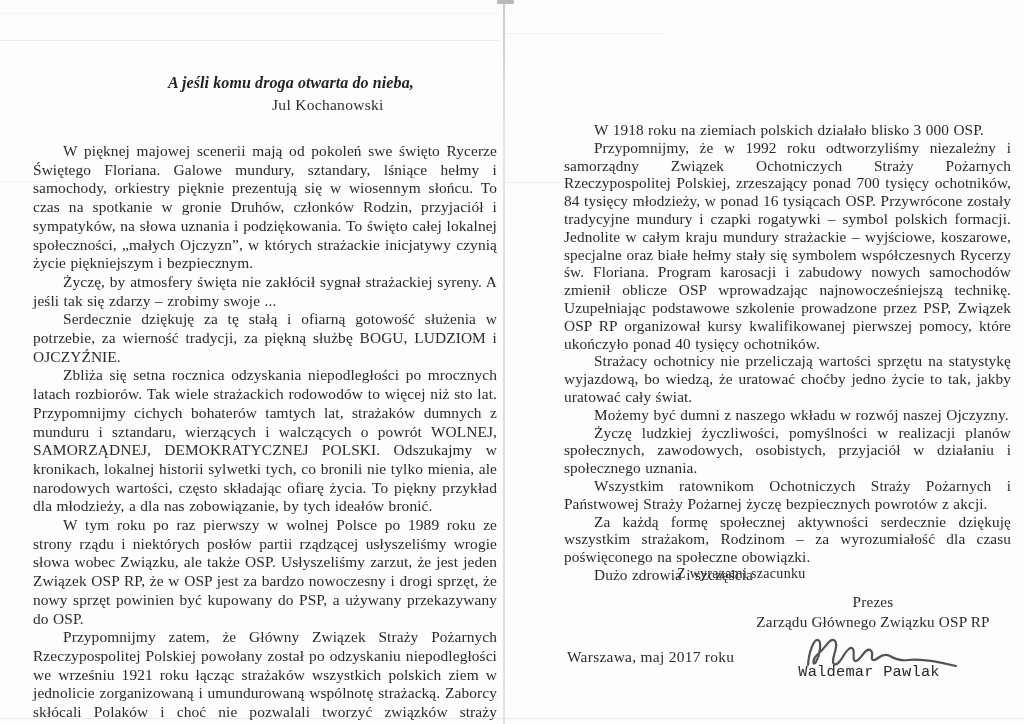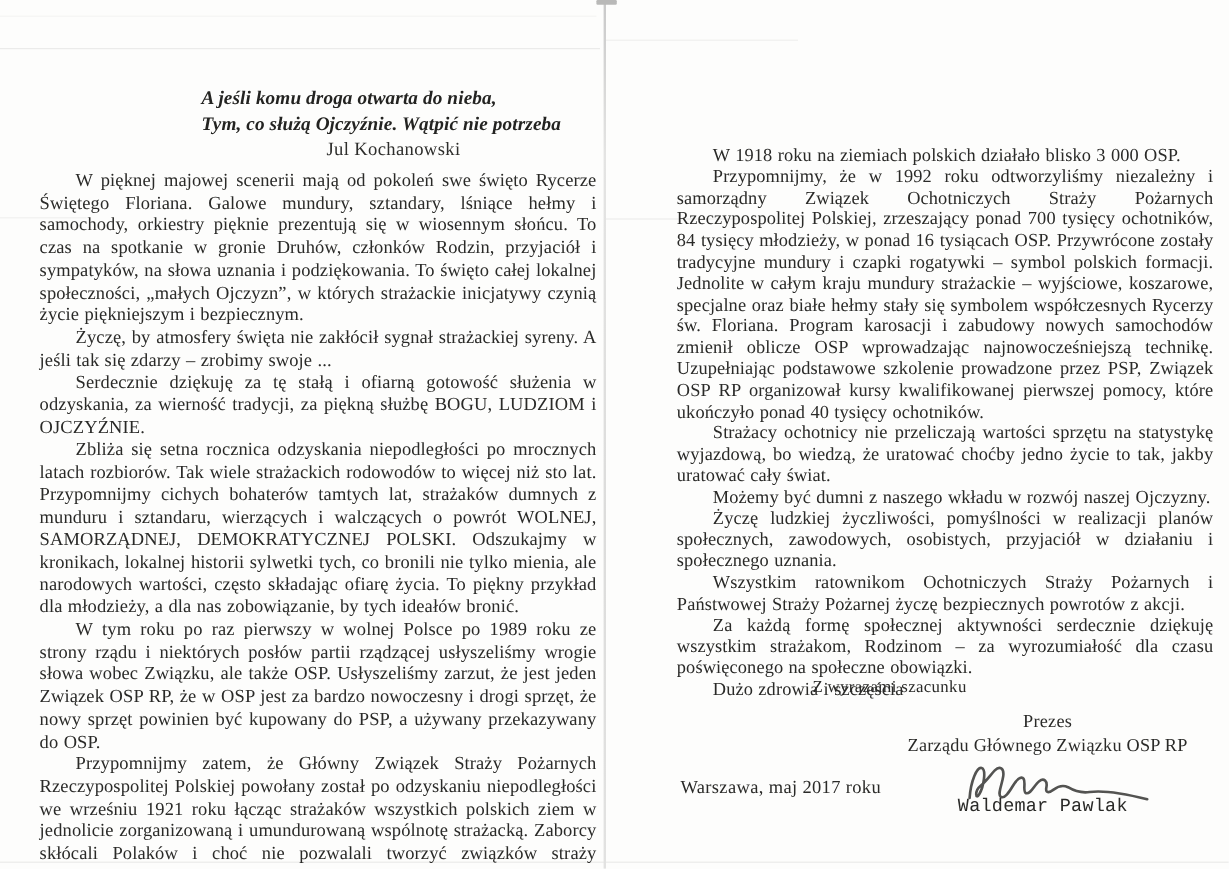--- a/index.html
+++ b/index.html
@@ -70,27 +70,26 @@
   <div class="hline hl-c"></div>
   <div class="hline hl-d"></div>
   <div class="hline hl-e"></div>
   <div class="hline hl-f"></div>
   <div class="gutter"></div>
   <div class="gutter-cap"></div>
 
   <div>
     <div class="epigraph">
       <div>A jeśli komu droga otwarta do nieba,</div>
-      <div>Tym, co służą Ojczyźnie. Wątpić nie potrzeba</div>
       <div class="attr">Jul Kochanowski</div>
     </div>
     <div class="left-body body-col">
       <p>W pięknej majowej scenerii mają od pokoleń swe święto Rycerze Świętego Floriana. Galowe mundury, sztandary, lśniące hełmy i samochody, orkiestry pięknie prezentują się w wiosennym słońcu. To czas na spotkanie w gronie Druhów, członków Rodzin, przyjaciół i sympatyków, na słowa uznania i podziękowania. To święto całej lokalnej społeczności, „małych Ojczyzn”, w których strażackie inicjatywy czynią życie piękniejszym i bezpiecznym.</p>
       <p>Życzę, by atmosfery święta nie zakłócił sygnał strażackiej syreny. A jeśli tak się zdarzy – zrobimy swoje ...</p>
-      <p>Serdecznie dziękuję za tę stałą i ofiarną gotowość służenia w odzyskania, za wierność tradycji, za piękną służbę BOGU, LUDZIOM i OJCZYŹNIE.</p>
+      <p>Serdecznie dziękuję za tę stałą i ofiarną gotowość służenia w potrzebie, za wierność tradycji, za piękną służbę BOGU, LUDZIOM i OJCZYŹNIE.</p>
       <p>Zbliża się setna rocznica odzyskania niepodległości po mrocznych latach rozbiorów. Tak wiele strażackich rodowodów to więcej niż sto lat. Przypomnijmy cichych bohaterów tamtych lat, strażaków dumnych z munduru i sztandaru, wierzących i walczących o powrót WOLNEJ, SAMORZĄDNEJ, DEMOKRATYCZNEJ POLSKI. Odszukajmy w kronikach, lokalnej historii sylwetki tych, co bronili nie tylko mienia, ale narodowych wartości, często składając ofiarę życia. To piękny przykład dla młodzieży, a dla nas zobowiązanie, by tych ideałów bronić.</p>
       <p>W tym roku po raz pierwszy w wolnej Polsce po 1989 roku ze strony rządu i niektórych posłów partii rządzącej usłyszeliśmy wrogie słowa wobec Związku, ale także OSP. Usłyszeliśmy zarzut, że jest jeden Związek OSP RP, że w OSP jest za bardzo nowoczesny i drogi sprzęt, że nowy sprzęt powinien być kupowany do PSP, a używany przekazywany do OSP.</p>
       <p>Przypomnijmy zatem, że Główny Związek Straży Pożarnych Rzeczypospolitej Polskiej powołany został po odzyskaniu niepodległości we wrześniu 1921 roku łącząc strażaków wszystkich polskich ziem w jednolicie zorganizowaną i umundurowaną wspólnotę strażacką. Zaborcy skłócali Polaków i choć nie pozwalali tworzyć związków straży pożarnych powstały one we wszystkich zaborach, gdzie OSP budowały wspólnotę narodową.</p>
     </div>
   </div>
 
   <div>
     <div class="right-body body-col">
       <p>W 1918 roku na ziemiach polskich działało blisko 3 000 OSP.</p>
       <p>Przypomnijmy, że w 1992 roku odtworzyliśmy niezależny i samorządny Związek Ochotniczych Straży Pożarnych Rzeczypospolitej Polskiej, zrzeszający ponad 700 tysięcy ochotników, 84 tysięcy młodzieży, w ponad 16 tysiącach OSP. Przywrócone zostały tradycyjne mundury i czapki rogatywki – symbol polskich formacji. Jednolite w całym kraju mundury strażackie – wyjściowe, koszarowe, specjalne oraz białe hełmy stały się symbolem współczesnych Rycerzy św. Floriana. Program karosacji i zabudowy nowych samochodów zmienił oblicze OSP wprowadzając najnowocześniejszą technikę. Uzupełniając podstawowe szkolenie prowadzone przez PSP, Związek OSP RP organizował kursy kwalifikowanej pierwszej pomocy, które ukończyło ponad 40 tysięcy ochotników.</p>

